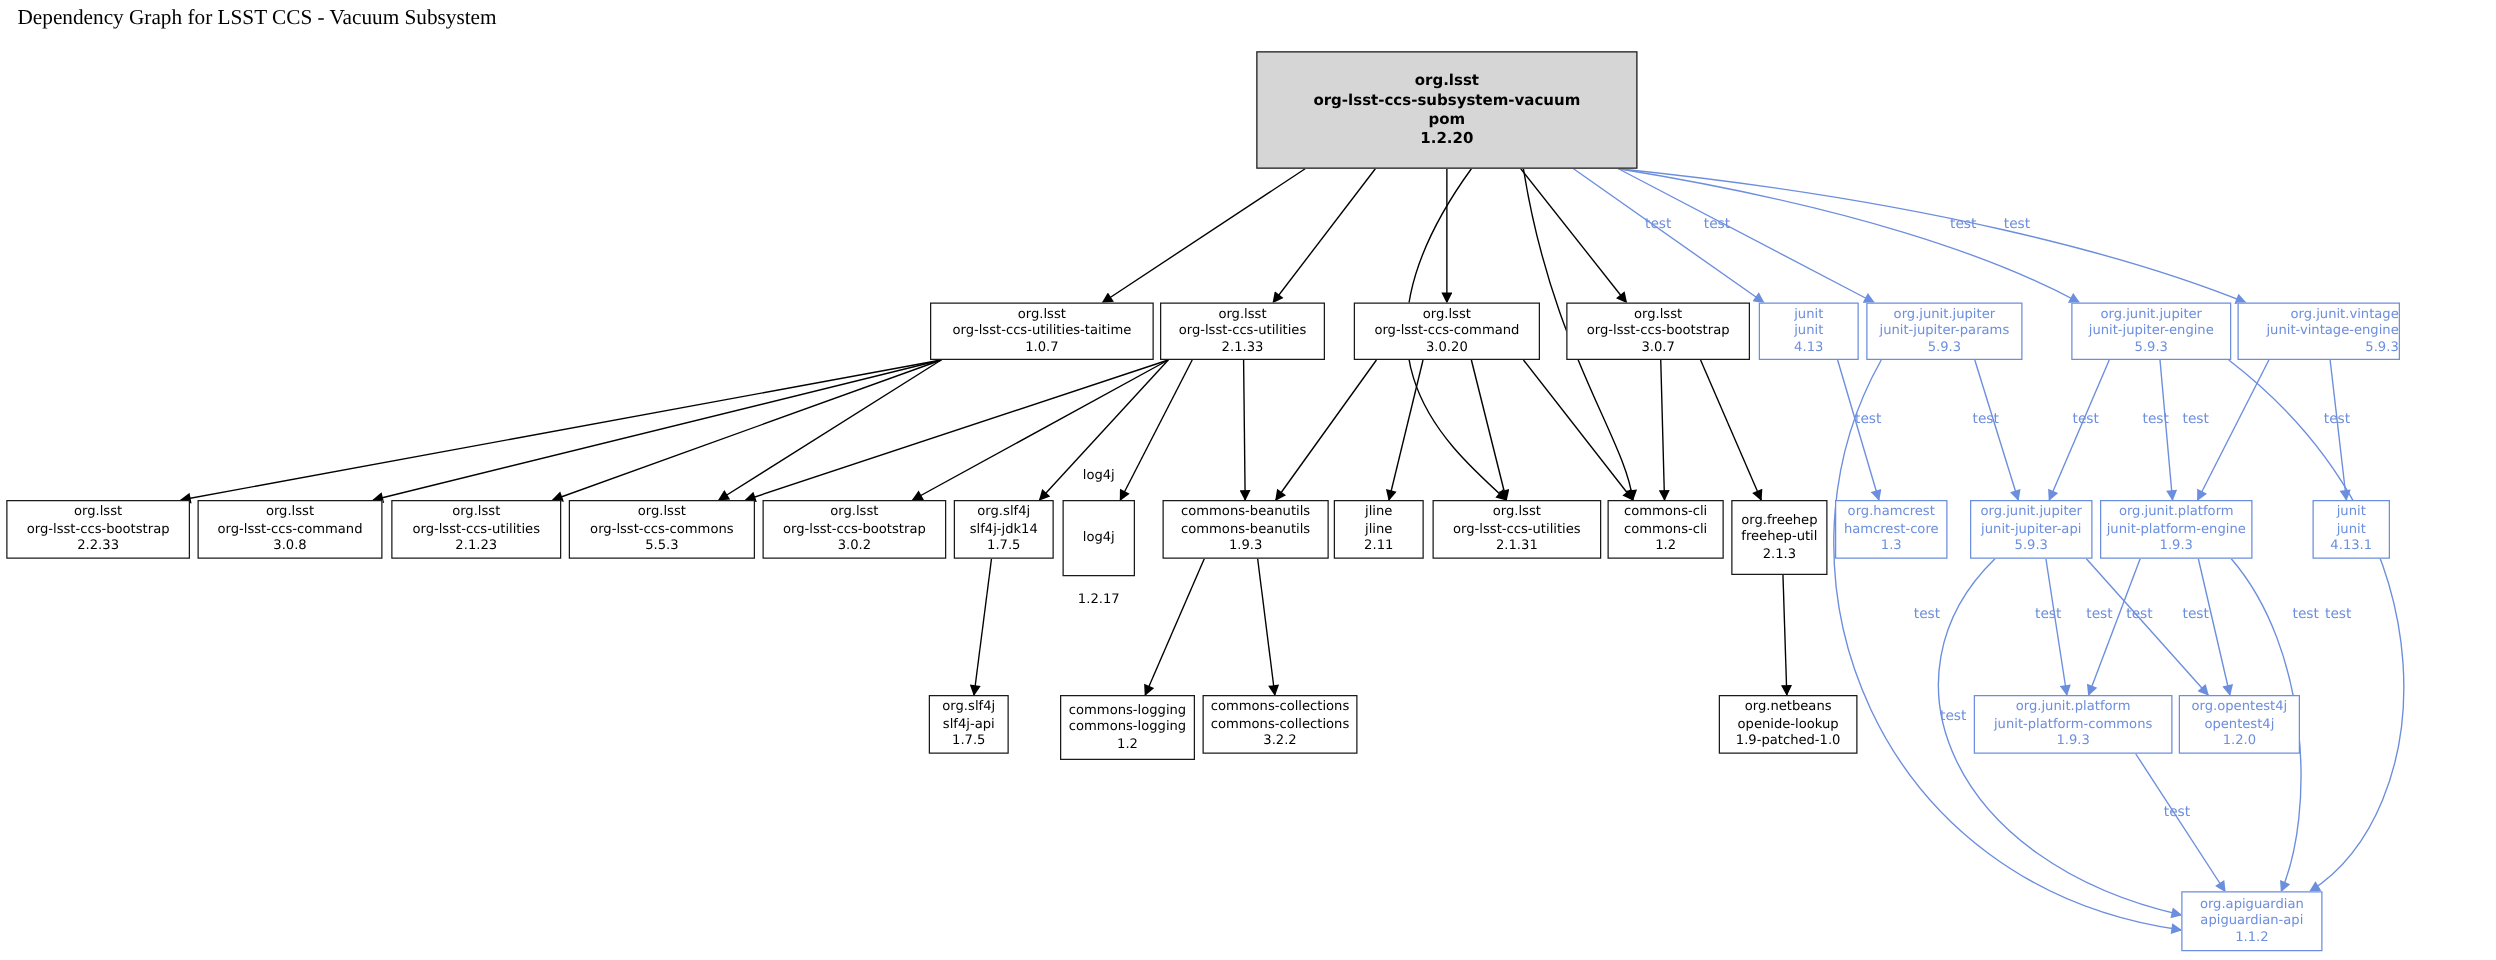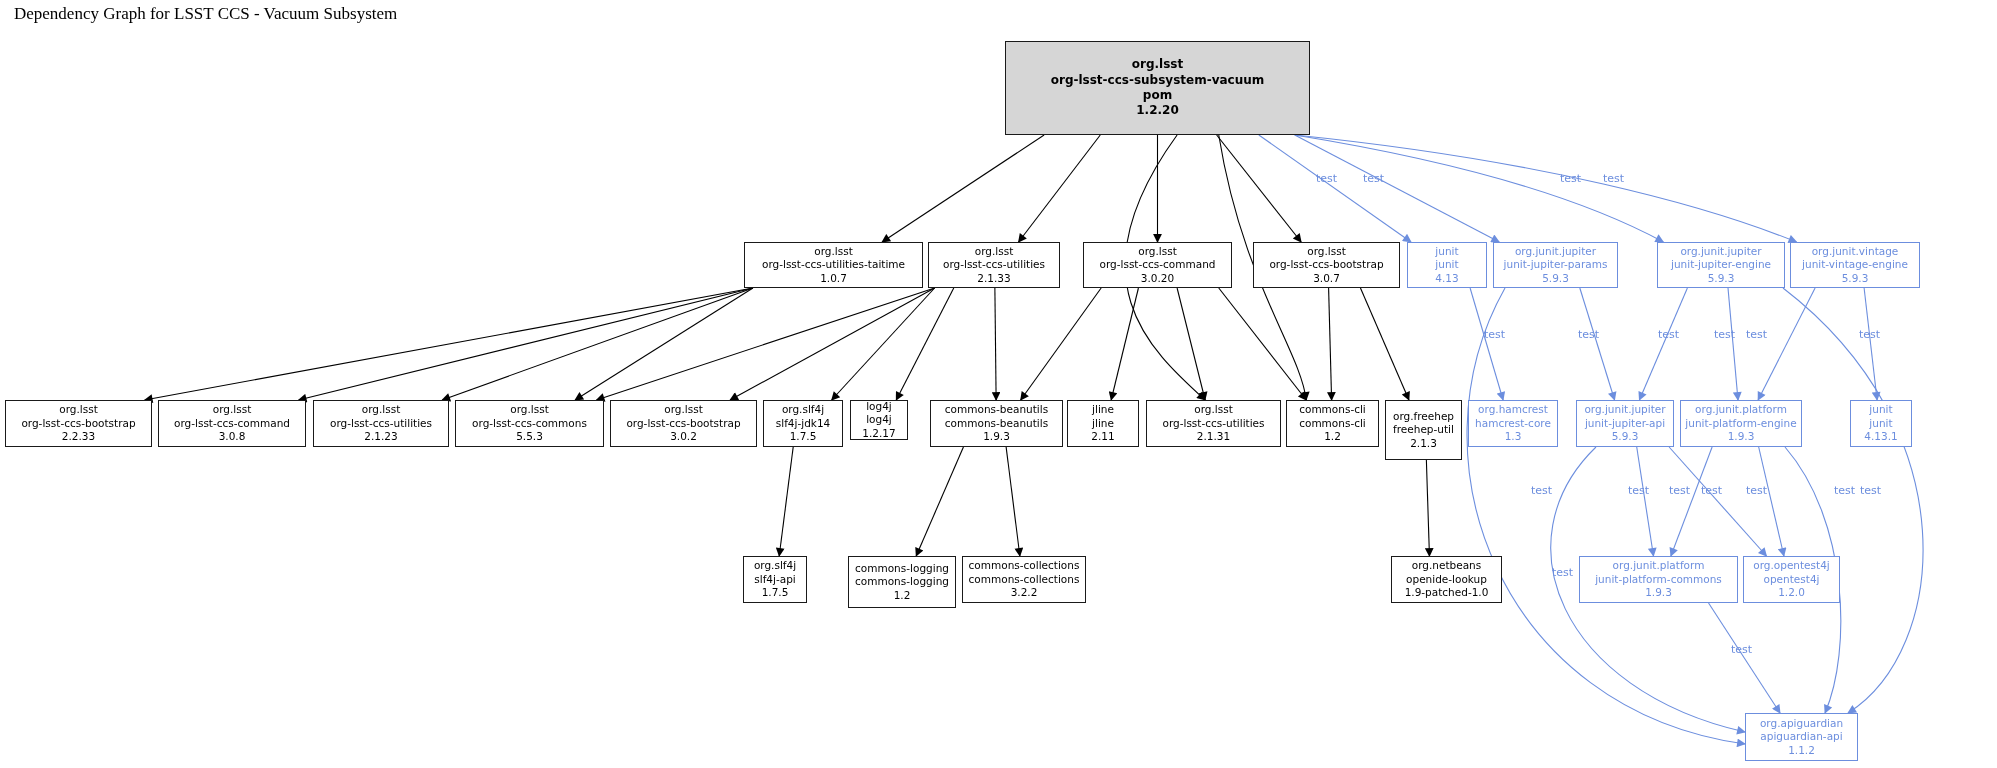--- a/index.html
+++ b/index.html
@@ -134,21 +134,21 @@
       <div class="node blue" style="left: 1493px; top: 242px; width: 125px; height: 46px;">
         <span>org.junit.jupiter</span>
         <span>junit-jupiter-params</span>
         <span>5.9.3</span>
       </div>
       <div class="node blue" style="left: 1657px; top: 242px; width: 128px; height: 46px;">
         <span>org.junit.jupiter</span>
         <span>junit-jupiter-engine</span>
         <span>5.9.3</span>
       </div>
-      <div class="node blue" style="left: 1790px; top: 242px; width: 130px; height: 46px;">
+      <div class="node blue" style="left: 1790px; top: 242px; width: 130px; height: 46px; align-items: flex-end;">
         <span>org.junit.vintage</span>
         <span>junit-vintage-engine</span>
         <span>5.9.3</span>
       </div>
       <div class="node black" style="left: 5px; top: 400px; width: 147px; height: 47px;">
         <span>org.lsst</span>
         <span>org-lsst-ccs-bootstrap</span>
         <span>2.2.33</span>
       </div>
       <div class="node black" style="left: 158px; top: 400px; width: 148px; height: 47px;">
@@ -169,21 +169,21 @@
       <div class="node black" style="left: 610px; top: 400px; width: 147px; height: 47px;">
         <span>org.lsst</span>
         <span>org-lsst-ccs-bootstrap</span>
         <span>3.0.2</span>
       </div>
       <div class="node black" style="left: 763px; top: 400px; width: 80px; height: 47px;">
         <span>org.slf4j</span>
         <span>slf4j-jdk14</span>
         <span>1.7.5</span>
       </div>
-      <div class="node black" style="left: 850px; top: 400px; width: 58px; height: 40px;">
+      <div class="node black" style="left: 850px; top: 400px; width: 58px; height: 61px; gap: 36px;">
         <span>log4j</span>
         <span>log4j</span>
         <span>1.2.17</span>
       </div>
       <div class="node black" style="left: 930px; top: 400px; width: 133px; height: 47px;">
         <span>commons-beanutils</span>
         <span>commons-beanutils</span>
         <span>1.9.3</span>
       </div>
       <div class="node black" style="left: 1067px; top: 400px; width: 72px; height: 47px;">
@@ -234,21 +234,21 @@
       <div class="node black" style="left: 848px; top: 556px; width: 108px; height: 52px;">
         <span>commons-logging</span>
         <span>commons-logging</span>
         <span>1.2</span>
       </div>
       <div class="node black" style="left: 962px; top: 556px; width: 124px; height: 47px;">
         <span>commons-collections</span>
         <span>commons-collections</span>
         <span>3.2.2</span>
       </div>
-      <div class="node black" style="left: 1375px; top: 556px; width: 111px; height: 47px; margin-left: 16px;">
+      <div class="node black" style="left: 1375px; top: 556px; width: 111px; height: 47px;">
         <span>org.netbeans</span>
         <span>openide-lookup</span>
         <span>1.9-patched-1.0</span>
       </div>
       <div class="node blue" style="left: 1579px; top: 556px; width: 159px; height: 47px;">
         <span>org.junit.platform</span>
         <span>junit-platform-commons</span>
         <span>1.9.3</span>
       </div>
       <div class="node blue" style="left: 1743px; top: 556px; width: 97px; height: 47px;">

